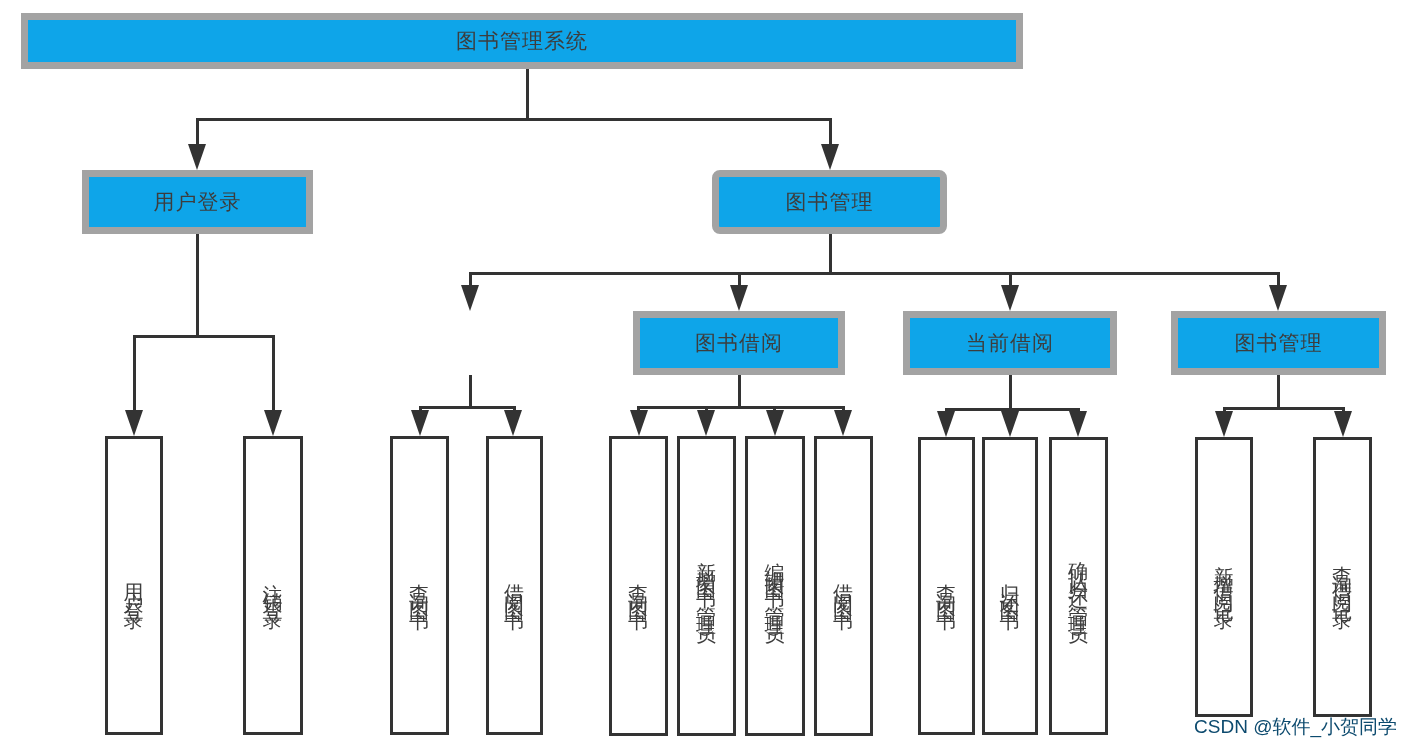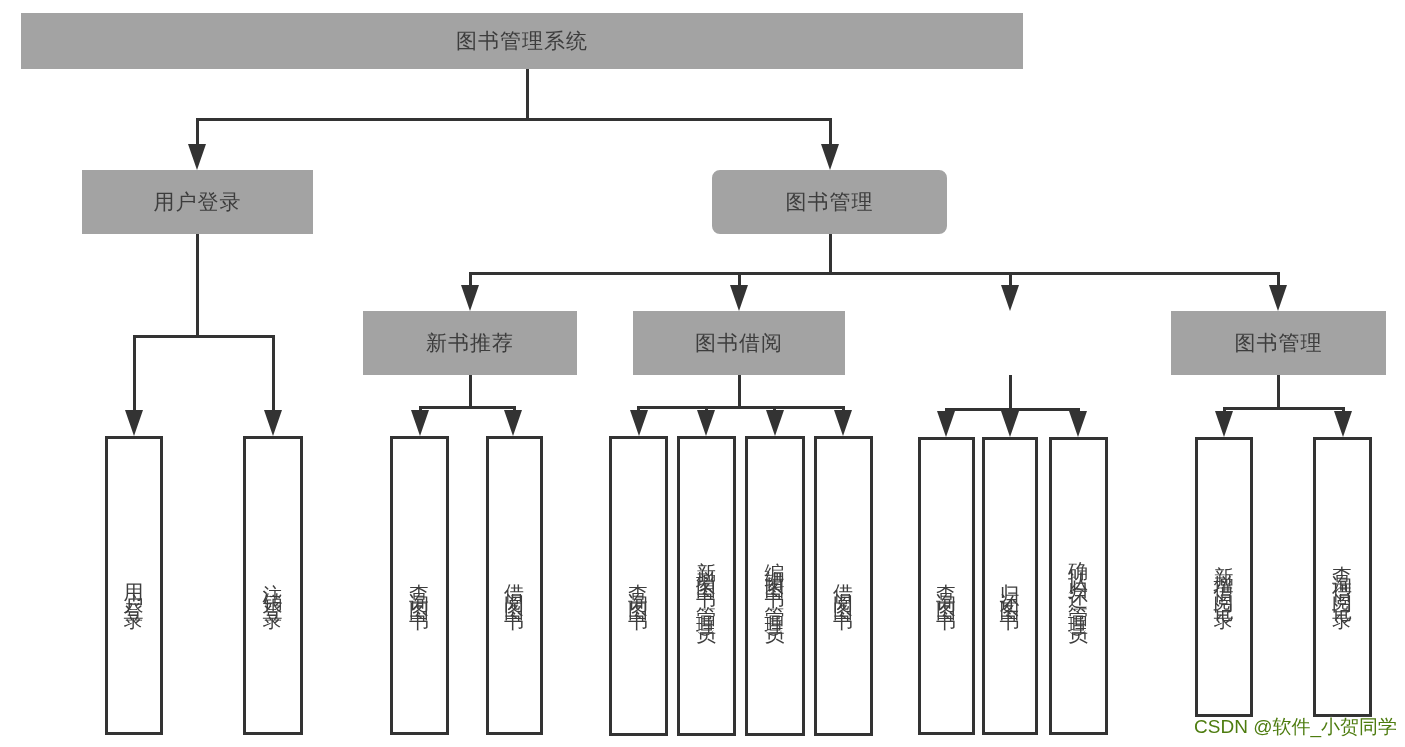--- a/index.html
+++ b/index.html
@@ -1,42 +1,42 @@
 <!DOCTYPE html>
 <html><head>
 <meta charset="utf-8">
 <style>
   html,body{margin:0;padding:0;background:#ffffff;}
   .diagram{
     position:relative;width:1405px;height:747px;background:#ffffff;
     font-family:"Liberation Sans","DejaVu Sans",sans-serif;overflow:hidden;
   }
   .box{
-    position:absolute;box-sizing:border-box;border:7px solid #a3a3a3;background:#a3a3a3;
+    position:absolute;box-sizing:border-box;border:7px solid #a3a3a3;background:#0ea5e9;
     display:flex;align-items:center;justify-content:center;
     font-size:21px;color:#3d3d3d;letter-spacing:1px;z-index:2;
   }
   .vbox{
     position:absolute;box-sizing:border-box;border:3px solid #333333;background:#ffffff;
     display:flex;align-items:center;justify-content:center;z-index:2;
   }
   .vtext{
     writing-mode:vertical-rl;text-orientation:mixed;
     font-size:20px;color:#3d3d3d;letter-spacing:9px;line-height:1;
   }
   .vl{position:absolute;width:3px;background:#333333;z-index:1;}
   .hl{position:absolute;height:3px;background:#333333;z-index:1;}
   .arr{
     position:absolute;width:0;height:0;z-index:1;
     border-left:9px solid transparent;border-right:9px solid transparent;
     border-top:26px solid #333333;
   }
   .watermark{
     position:absolute;top:714px;right:8px;z-index:5;
-    font-size:19px;color:#4d7c0f;text-shadow:0 0 2px #ffffff;white-space:nowrap;
+    font-size:19px;color:#0c4a6e;text-shadow:0 0 2px #ffffff;white-space:nowrap;
   }
 </style>
 </head>
 <body>
 
 <div class="diagram">
 
   <div class="box" style="left:21px;top:13px;width:1002px;height:56px;">
     <span>图书管理系统</span>
   </div>
@@ -66,25 +66,25 @@
   <div class="hl" style="left:469px;top:272px;width:811px;"></div>
   <div class="vl" style="left:469px;top:272px;height:15px;"></div>
   <div class="vl" style="left:738px;top:272px;height:15px;"></div>
   <div class="vl" style="left:1009px;top:272px;height:15px;"></div>
   <div class="vl" style="left:1277px;top:272px;height:15px;"></div>
   <div class="arr" style="left:461px;top:285px;"></div>
   <div class="arr" style="left:730px;top:285px;"></div>
   <div class="arr" style="left:1001px;top:285px;"></div>
   <div class="arr" style="left:1269px;top:285px;"></div>
 
-  <div class="box" style="left:363px;top:311px;width:214px;height:64px;">
-    <span>新书推荐</span>
-  </div>
   <div class="box" style="left:633px;top:311px;width:212px;height:64px;">
     <span>图书借阅</span>
+  </div>
+  <div class="box" style="left:903px;top:311px;width:214px;height:64px;">
+    <span>当前借阅</span>
   </div>
   <div class="box" style="left:1171px;top:311px;width:215px;height:64px;">
     <span>图书管理</span>
   </div>
 
   <div class="vl" style="left:469px;top:375px;height:33px;"></div>
   <div class="hl" style="left:419px;top:406px;width:97px;"></div>
   <div class="vl" style="left:419px;top:406px;height:8px;"></div>
   <div class="vl" style="left:513px;top:406px;height:8px;"></div>
   <div class="arr" style="left:411px;top:410px;"></div>

